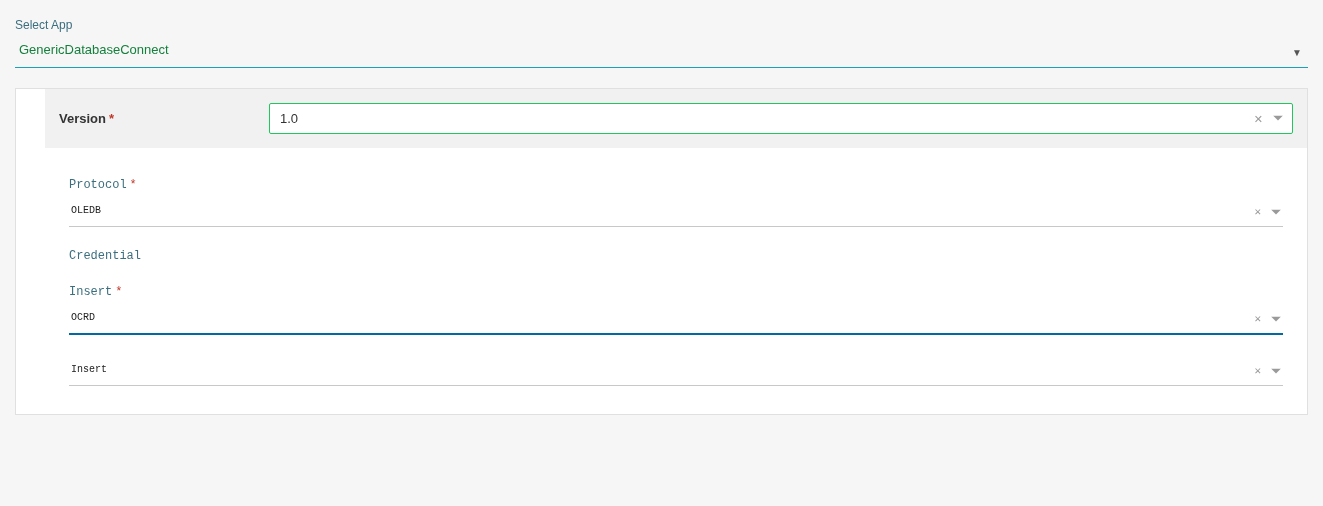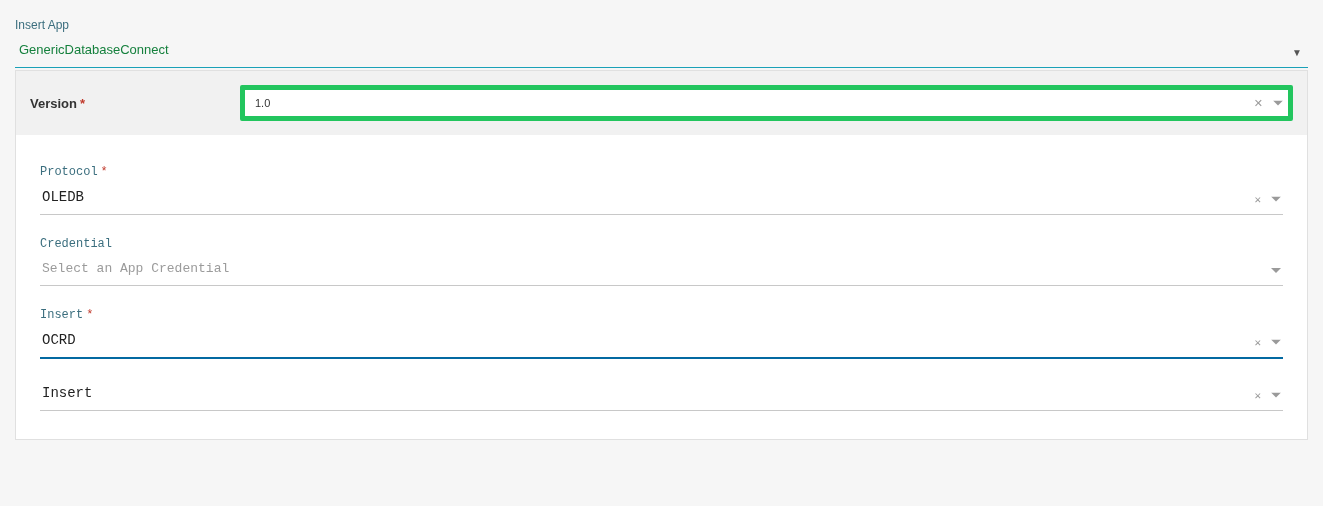--- a/index.html
+++ b/index.html
@@ -42,21 +42,22 @@
     right: 6px;
     bottom: 10px;
     font-size: 10px;
     color: #555;
     pointer-events: none;
   }
   
   .panel {
     border: 1px solid #e0e0e0;
     background: #fff;
-    margin-top: 2px;
+    margin-top: 20px;
+    padding-left: 29px;
   }
   
   .version-row {
     display: flex;
     align-items: center;
     background: #f1f1f1;
     padding: 14px 14px;
   }
   .version-label-cell {
     width: 210px;
@@ -65,45 +66,45 @@
     color: #333;
     font-weight: 600;
   }
   .version-input-cell {
     flex: 1;
     position: relative;
   }
   .version-input {
     width: 100%;
     background: #fff;
-    border: 5px solid #22c55e;
+    border: 1px solid #22c55e;
     border-radius: 2px;
     padding: 7px 46px 7px 10px;
-    font-size: 11px;
+    font-size: 13px;
     color: #333;
     outline: none;
   }
   
   .panel-body {
     padding: 8px 24px 28px 24px;
   }
   .form-row {
     margin-top: 22px;
     font-family: Liberation Mono, monospace;
   }
   .underline-select {
     position: relative;
     border-bottom: 1px solid #c8c8c8;
     padding: 4px 46px 9px 2px;
   }
   .underline-select.focused {
     border-bottom: 2px solid #0369a1;
   }
   .underline-value {
-    font-size: 14px;
+    font-size: 10px;
     color: #222;
   }
   .underline-placeholder {
     font-size: 13px;
     color: #9b9b9b;
   }
   .ctrl-icons {
     position: absolute;
     right: 2px;
     top: 50%;
@@ -130,21 +131,21 @@
   }
   .caret-down {
     cursor: pointer;
   }
   .caret-down svg { display: block; }
 </style>
 </head>
 <body>
 
 <div class="app-select-wrap">
-  <label class="field-label">Insert App</label>
+  <label class="field-label">Select App</label>
   <div class="app-select-value">
     <span>GenericDatabaseConnect</span>
   </div>
   <span class="app-select-caret">▼</span>
 </div>
 
 <div class="panel">
 
   <div class="version-row">
     <div class="version-label-cell">
@@ -179,30 +180,20 @@
               </svg>
           </span>
         </div>
       </div>
     </div>
 
     <div class="form-row">
       <label class="field-label">
         <span>Credential</span>
       </label>
-      <div class="underline-select">
-        <span class="underline-placeholder">Select an App Credential</span>
-        <div class="ctrl-icons">
-          <span class="caret-down">
-            <svg width="10" height="6" viewBox="0 0 10 6">
-                <path d="M0 0 L5 5 L10 0 Z" fill="#9a9a9a"></path>
-              </svg>
-          </span>
-        </div>
-      </div>
     </div>
 
     <div class="form-row">
       <label class="field-label">
         <span>Insert</span><span class="req">*</span>
       </label>
       <div class="underline-select focused">
         <span class="underline-value">OCRD</span>
         <div class="ctrl-icons">
           <span class="clear-x">✕</span>

